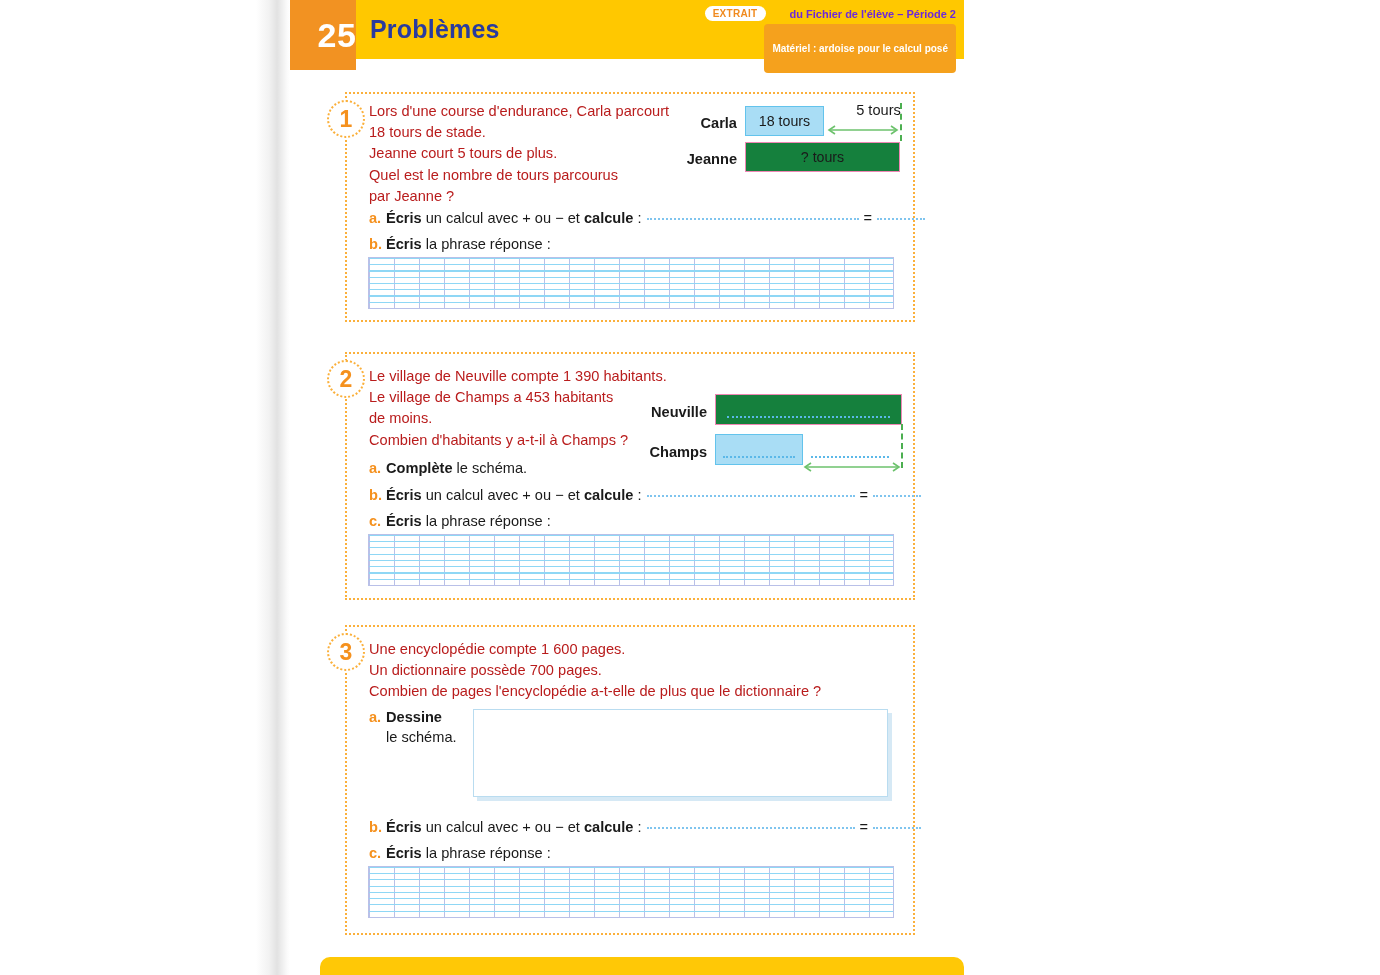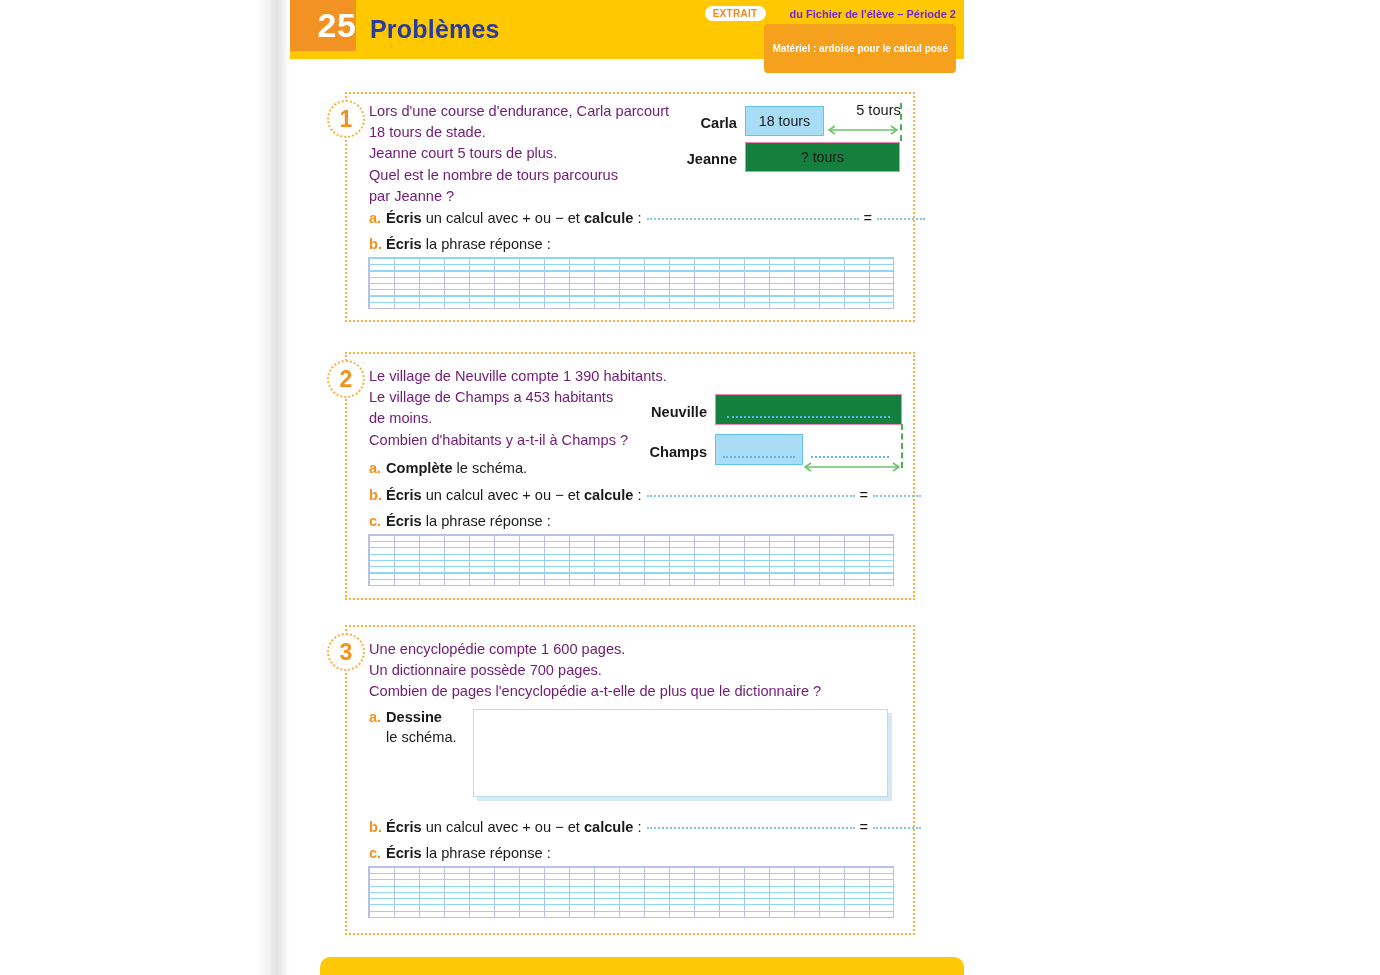--- a/index.html
+++ b/index.html
@@ -37,21 +37,21 @@
   
   .header {
     position: absolute;
     left: 290px; top: 0;
     width: 674px; height: 59px;
     background: #ffc800;
   }
   .header-num {
     position: absolute;
     left: 0; top: 0;
-    width: 66px; height: 51px;
+    width: 66px; height: 70px;
     background: #f29222;
     color: #ffffff;
     font-size: 34px;
     font-weight: 700;
     display: flex;
     align-items: center;
     justify-content: center;
     letter-spacing: 0.5px;
     padding-left: 28px;
   }
@@ -123,21 +123,21 @@
     color: #f5911e;
     font-size: 23px;
     font-weight: 700;
     display: flex;
     align-items: center;
     justify-content: center;
     z-index: 3;
   }
   .stmt {
     position: absolute;
-    color: #701a75;
+    color: #b91c1c;
     font-size: 14.6px;
     line-height: 21.2px;
   }
   .stmt div { white-space: nowrap; }
 
   
   .inst {
     position: absolute;
     display: flex;
     align-items: baseline;

